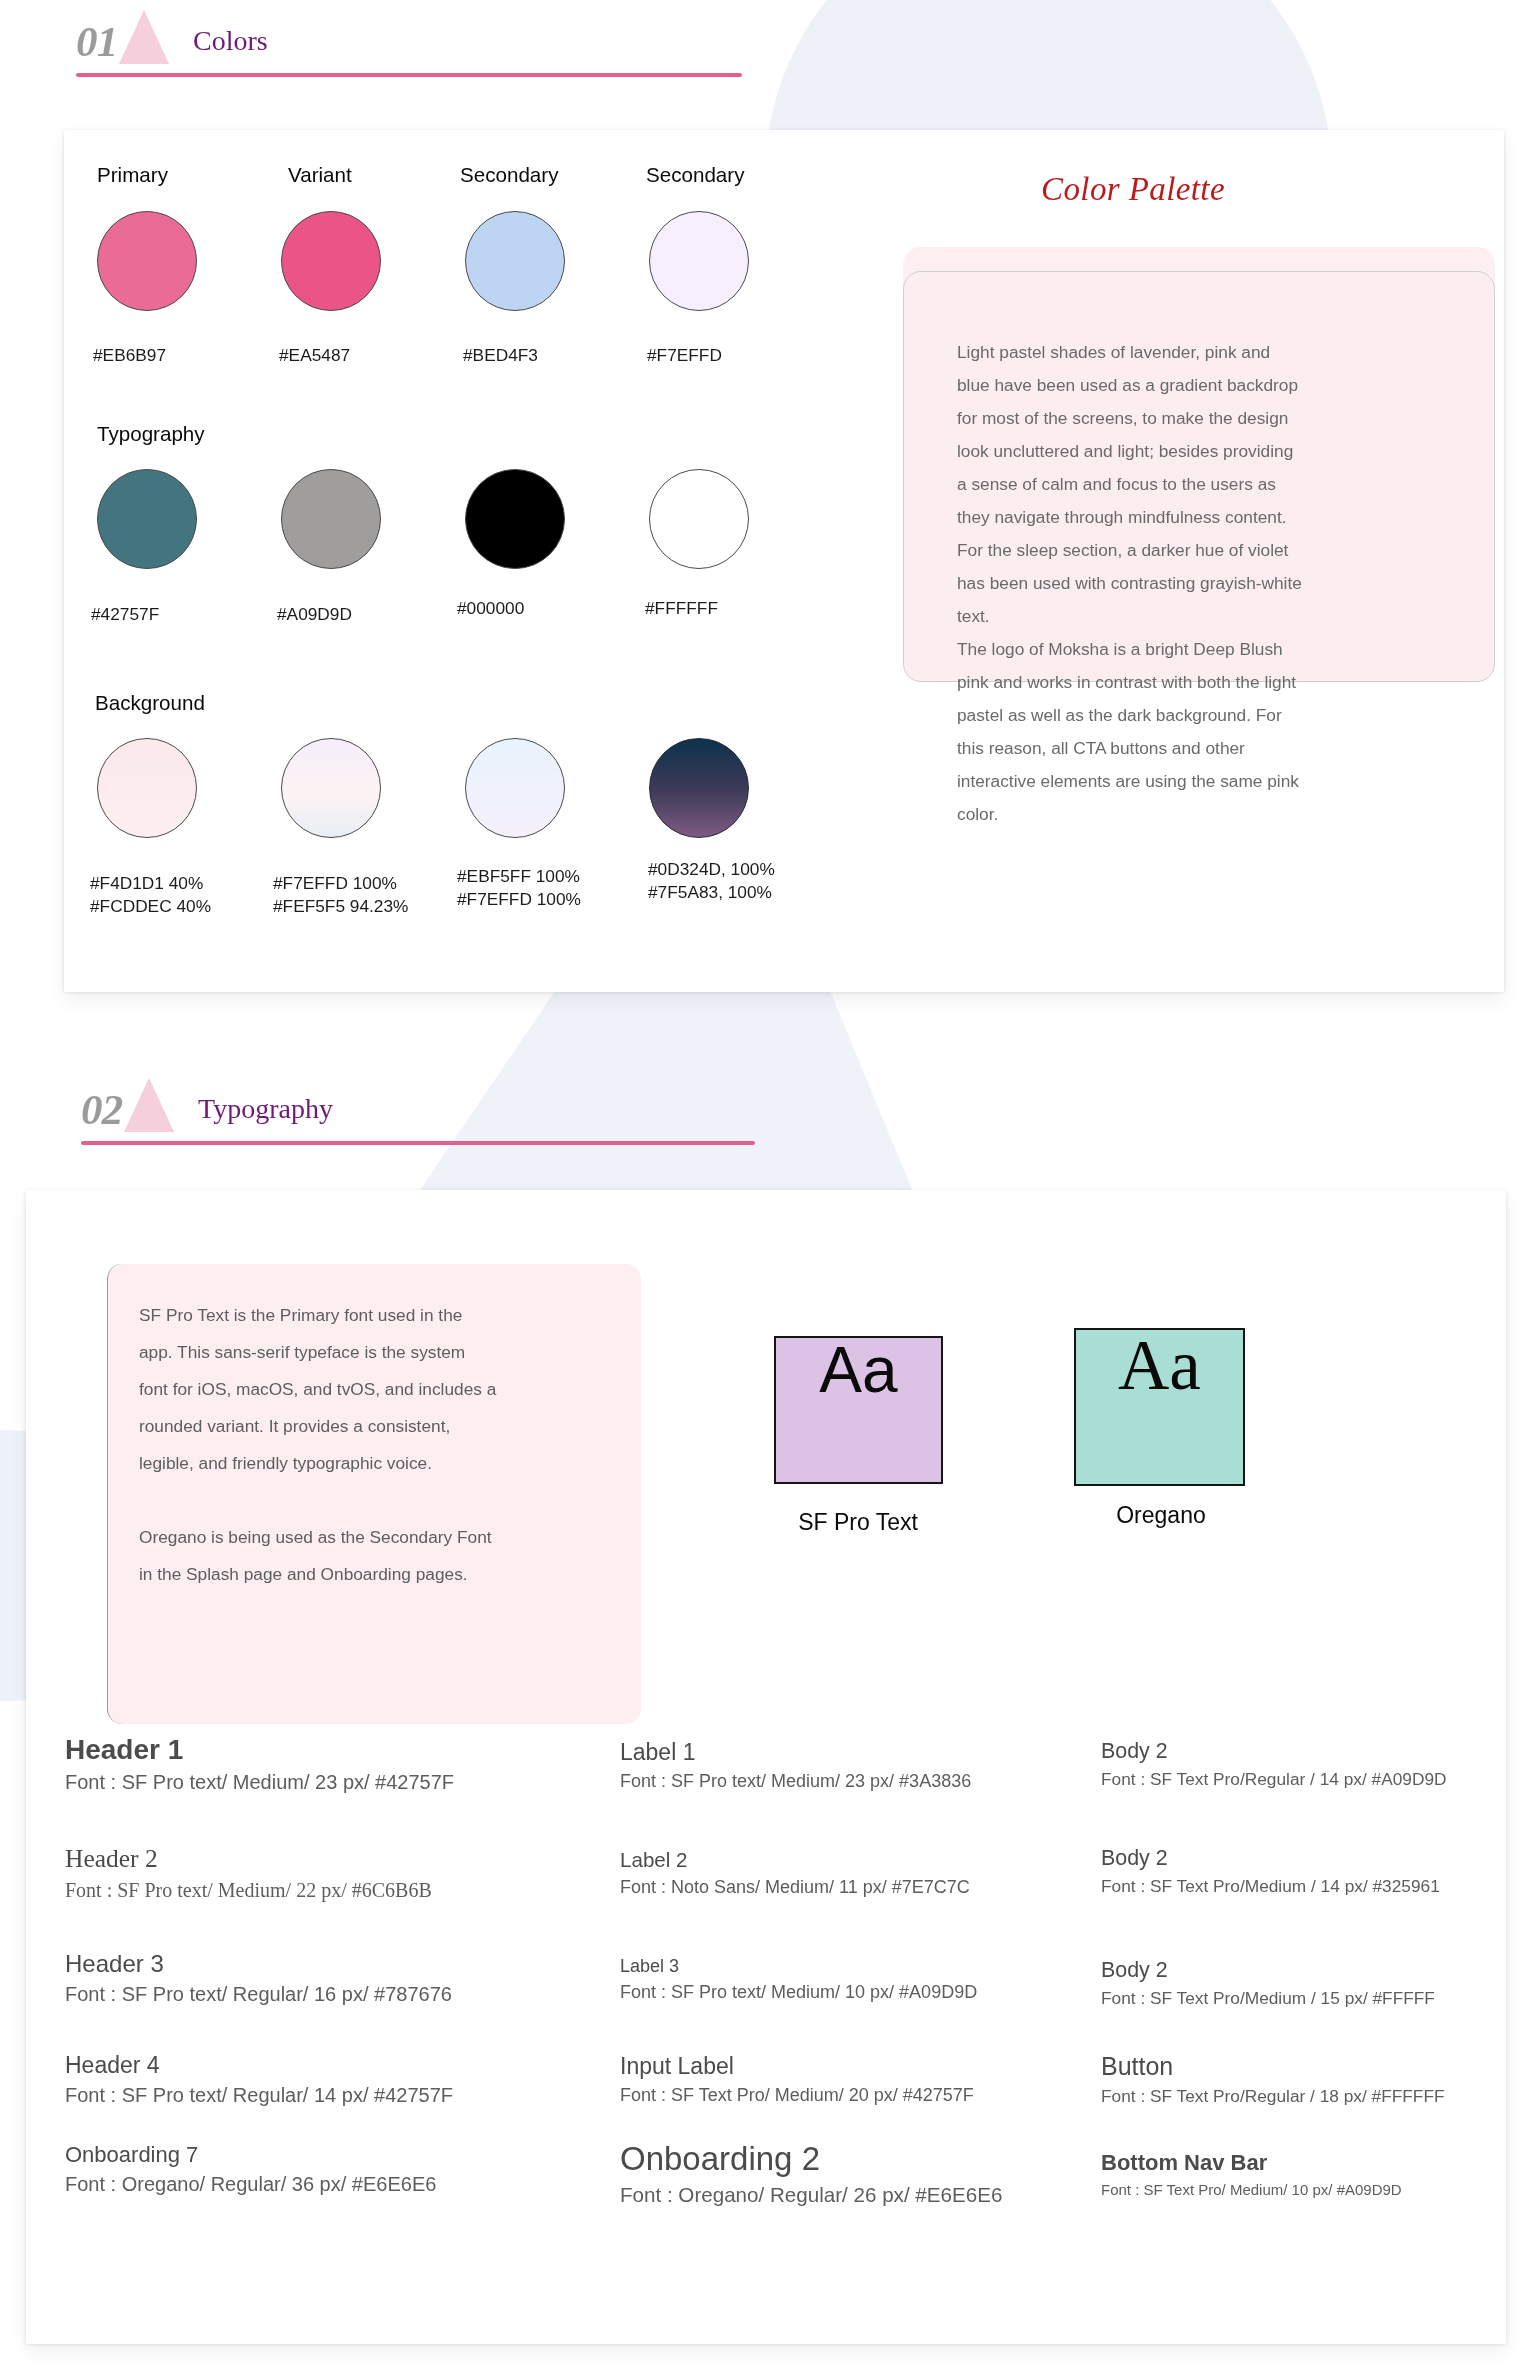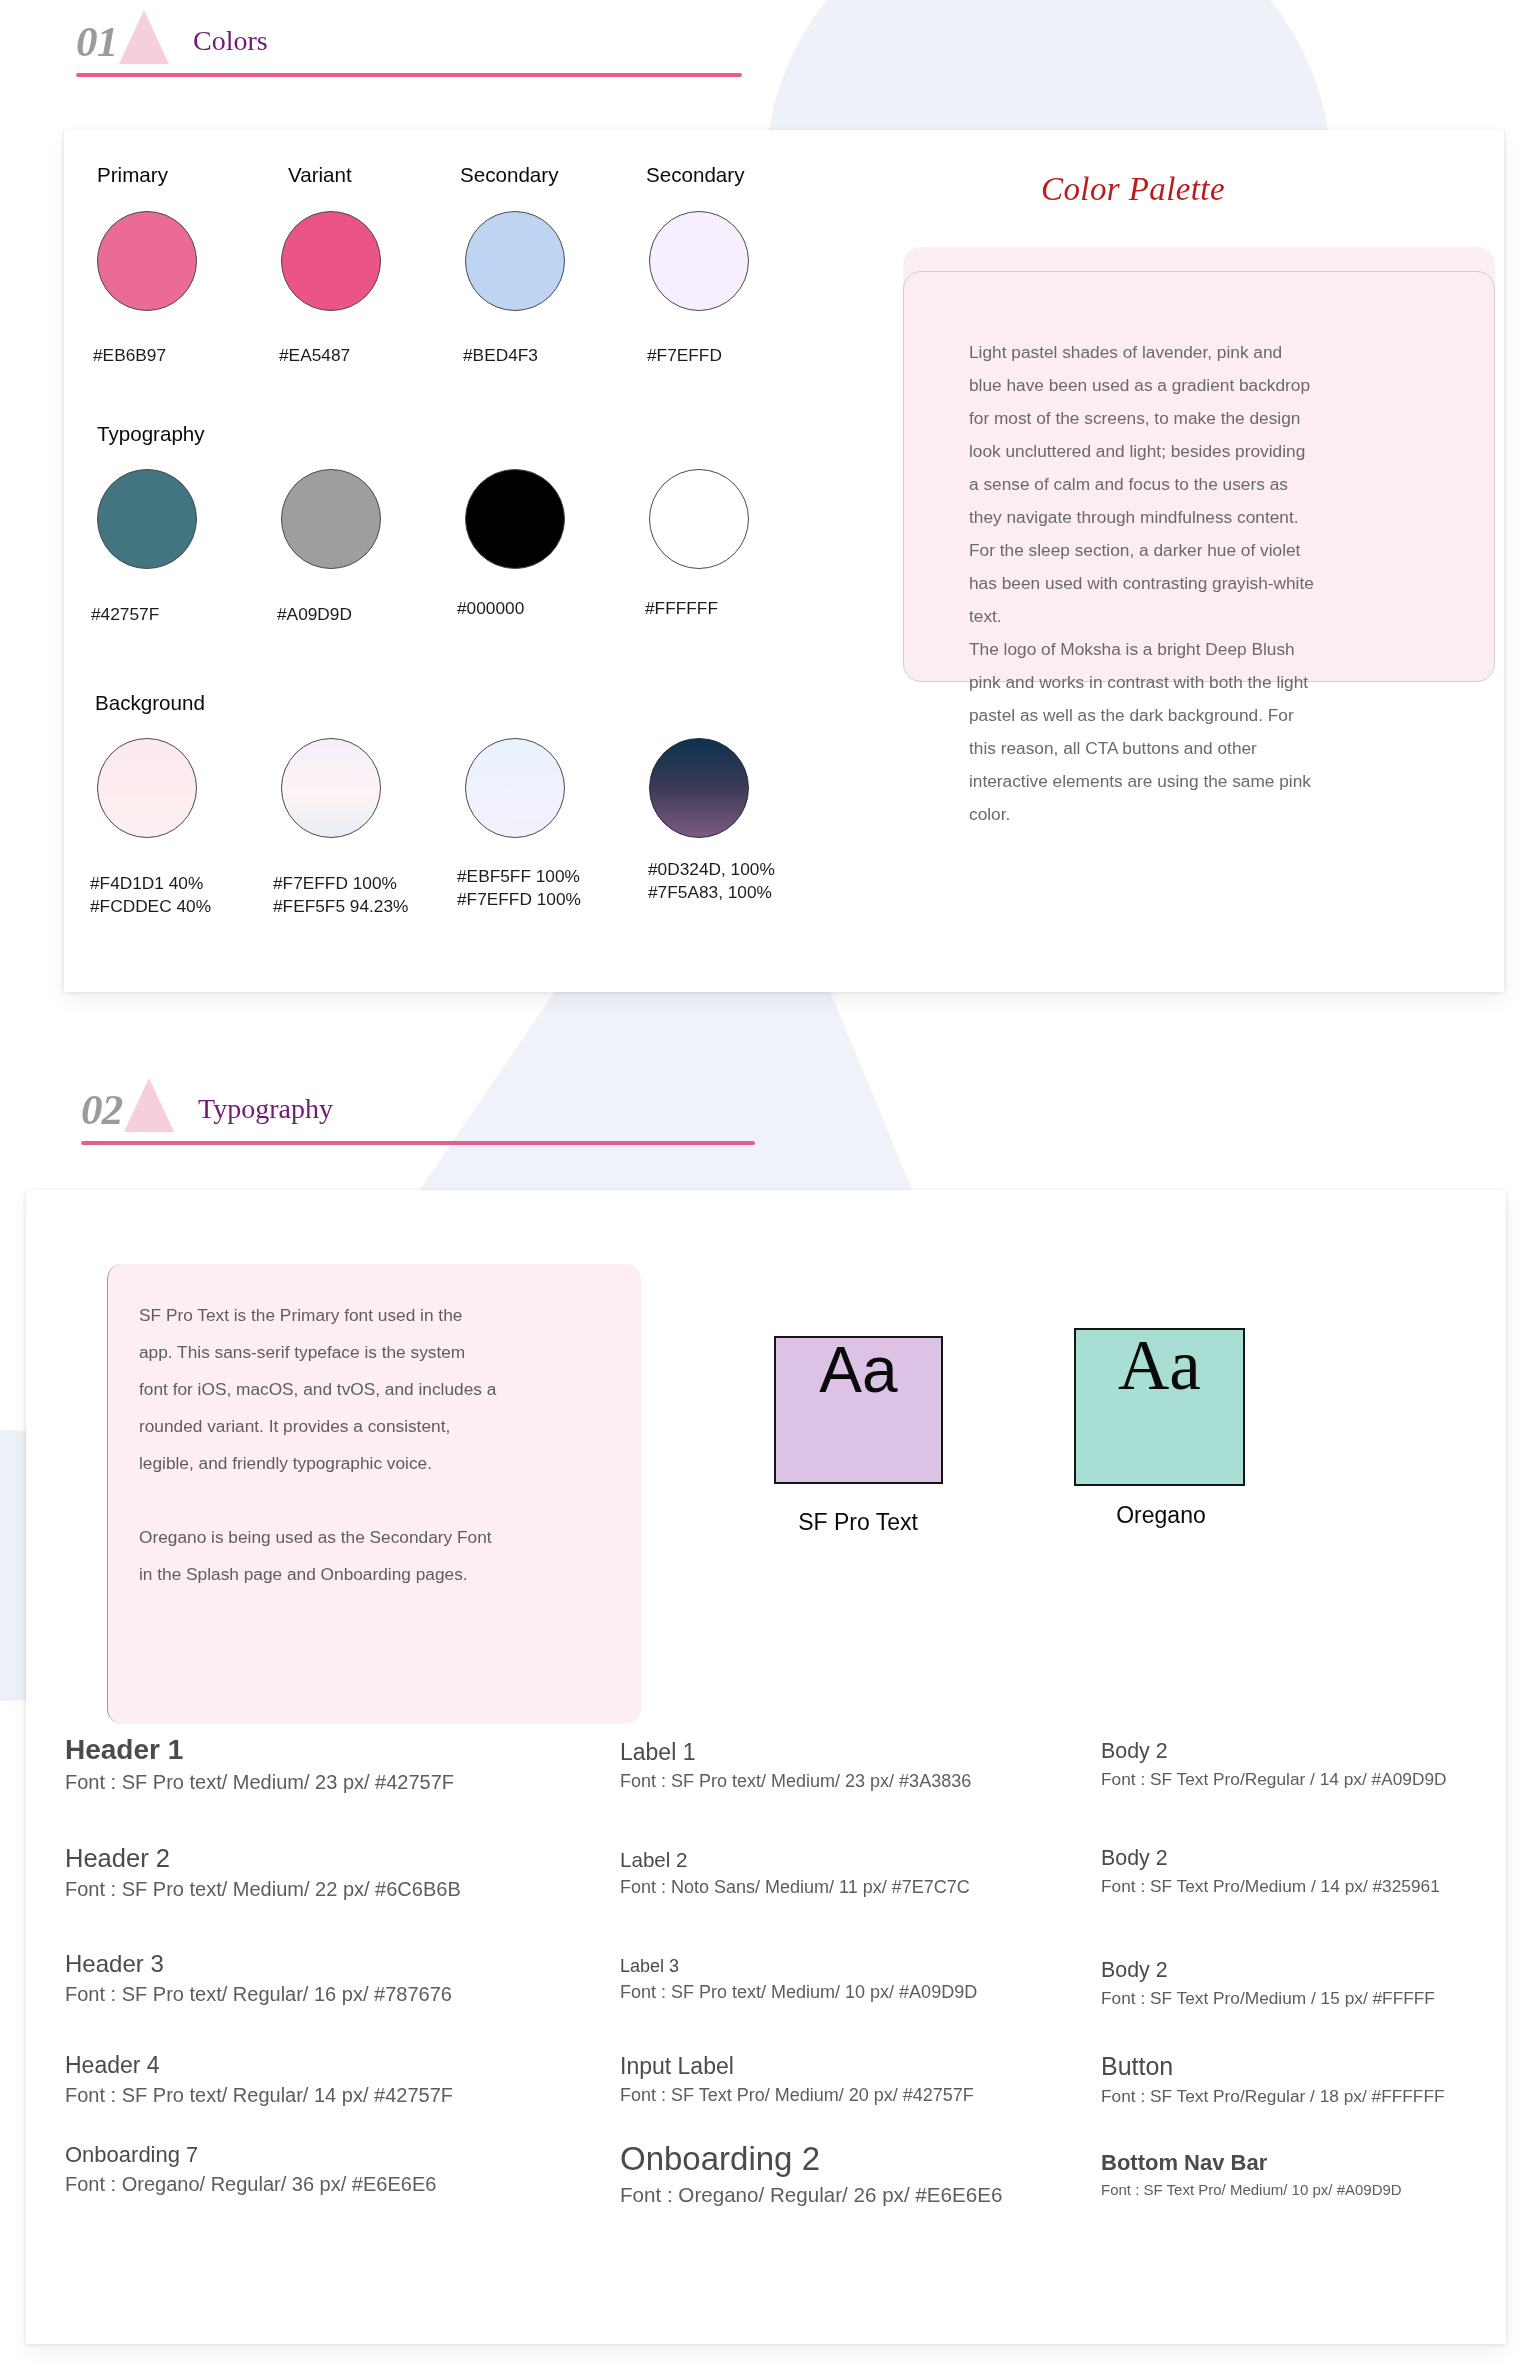--- a/index.html
+++ b/index.html
@@ -138,21 +138,20 @@
     z-index: 4;
   }
   .palette-text {
     position: absolute;
     z-index: 5;
     font-size: 17.3px;
     line-height: 33px;
     color: #6a6a6a;
     width: 427px;
     white-space: pre-line;
-    margin-left: 12px;
   }
 
   
   .type-panel {
     position: absolute;
     background: #fdeef2;
     border-left: 1.6px solid #9a9a9a;
     border-radius: 15px;
     z-index: 3;
   }
@@ -295,21 +294,21 @@
 
   <div class="font-tile" style="left:1048px; top:138px; width:171px; height:158px; background:#A8DED4;">
     <span style="font-family:'Liberation Serif',serif; font-size:71px;">Aa</span>
   </div>
   <div class="font-tile-label" style="left:1026px; top:312px; width:218px;">Oregano</div>
 
   <div class="spec" style="left:39px; top:544px;">
     <div class="spec-name" style="font-size:28px; font-weight:bold;">Header 1</div>
     <div class="spec-desc" style="font-size:20px;">Font : SF Pro text/ Medium/ 23 px/ #42757F</div>
   </div>
-  <div class="spec" style="left:39px; top:654px;">
+  <div class="spec" style="left:39px; top:654px;font-family:Liberation Serif, serif;">
     <div class="spec-name" style="font-size:25.5px;">Header 2</div>
     <div class="spec-desc" style="font-size:20px;">Font : SF Pro text/ Medium/ 22 px/ #6C6B6B</div>
   </div>
   <div class="spec" style="left:39px; top:760px;">
     <div class="spec-name" style="font-size:24px;">Header 3</div>
     <div class="spec-desc" style="font-size:20px;">Font : SF Pro text/ Regular/ 16 px/ #787676</div>
   </div>
   <div class="spec" style="left:39px; top:862px;">
     <div class="spec-name" style="font-size:23px;">Header 4</div>
     <div class="spec-desc" style="font-size:20px;">Font : SF Pro text/ Regular/ 14 px/ #42757F</div>

